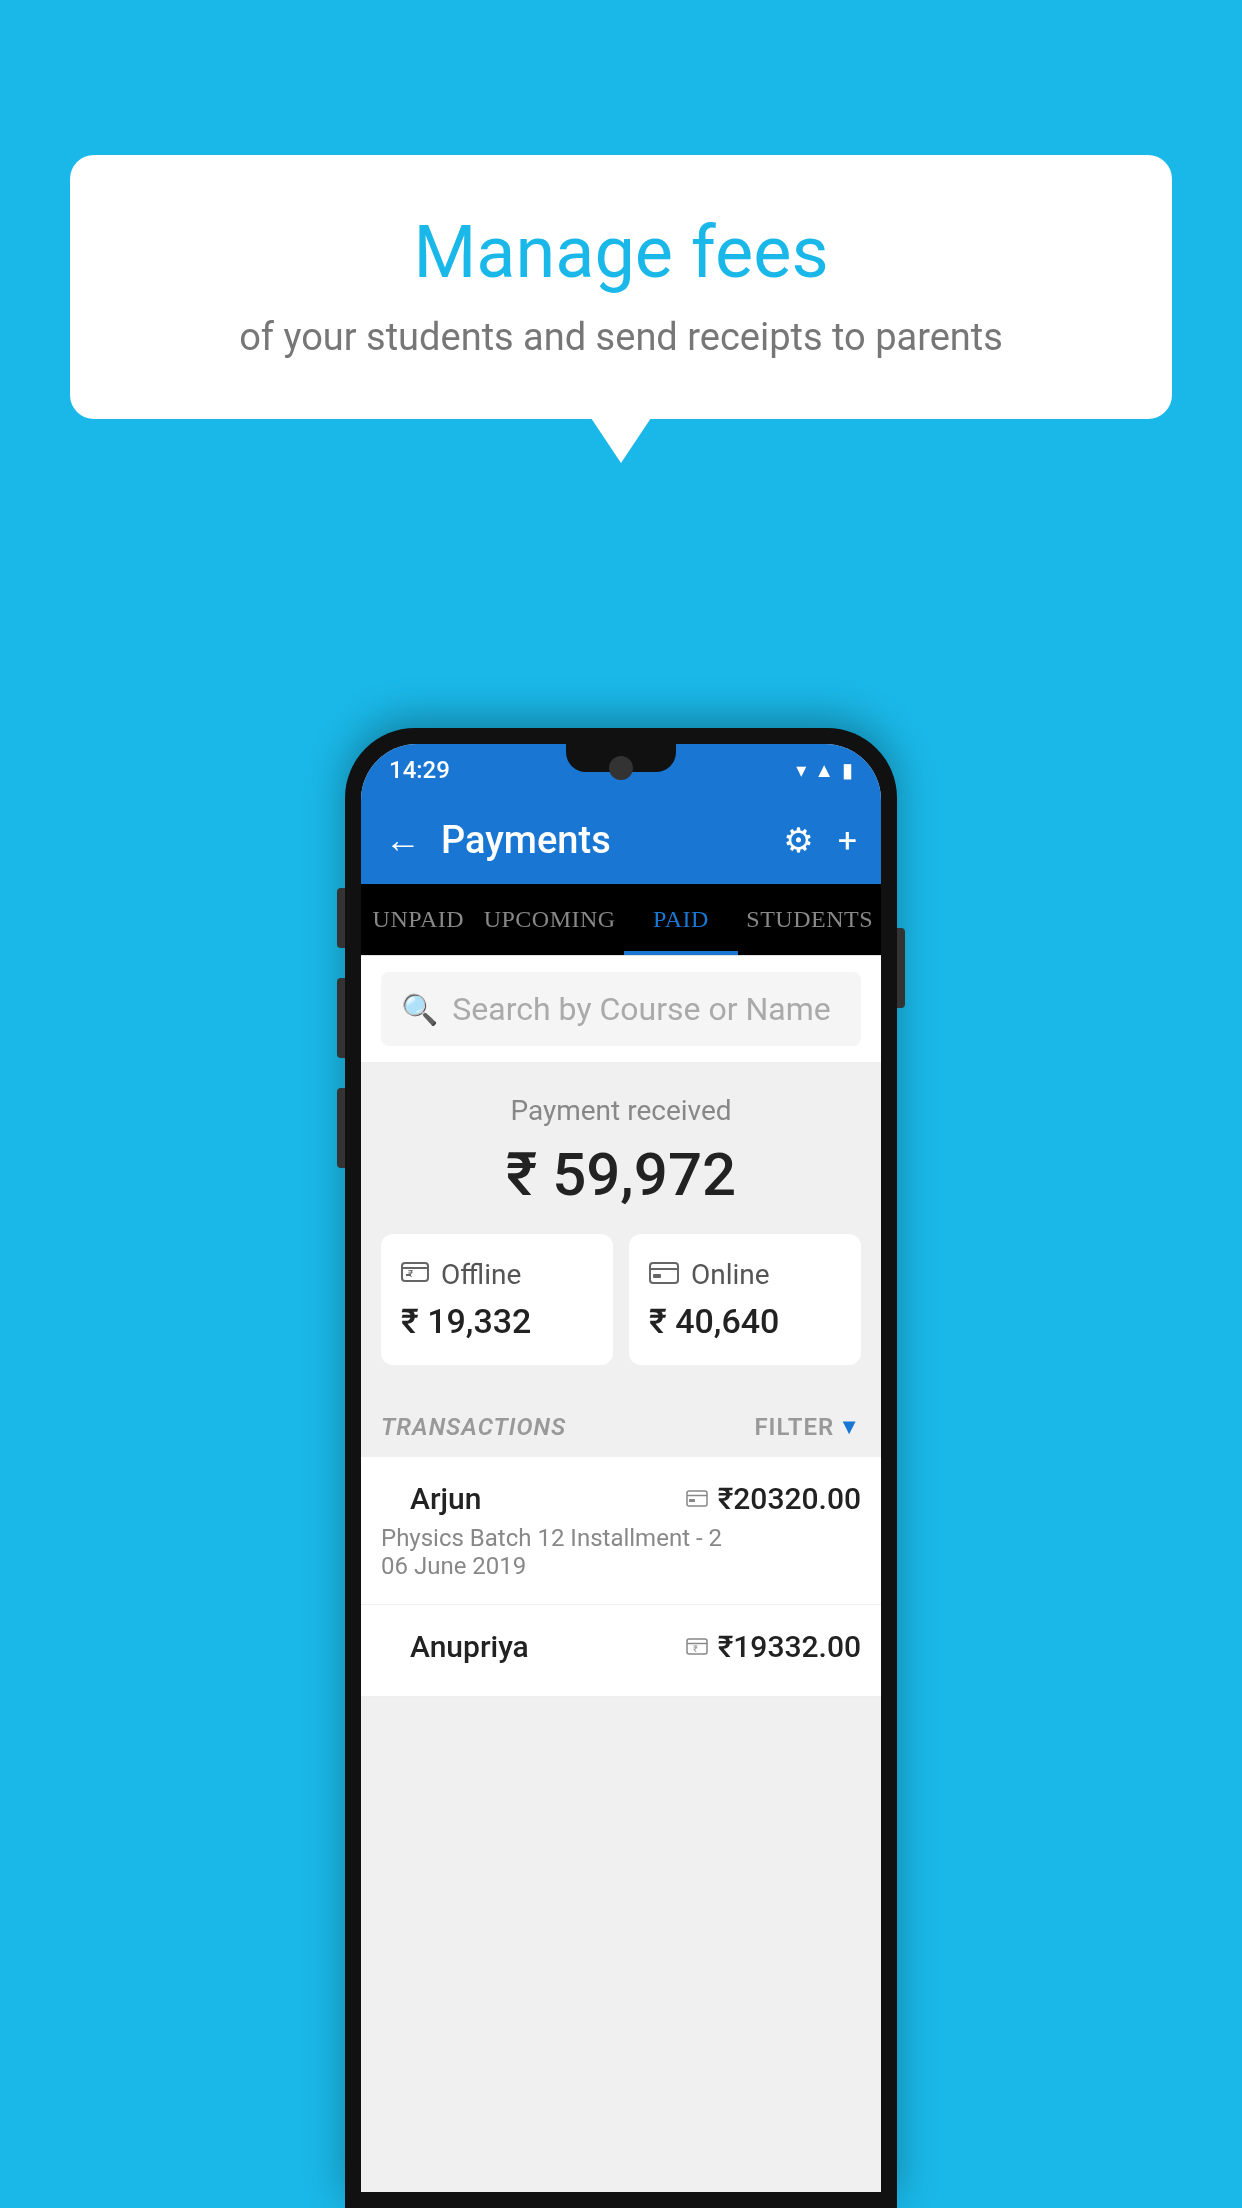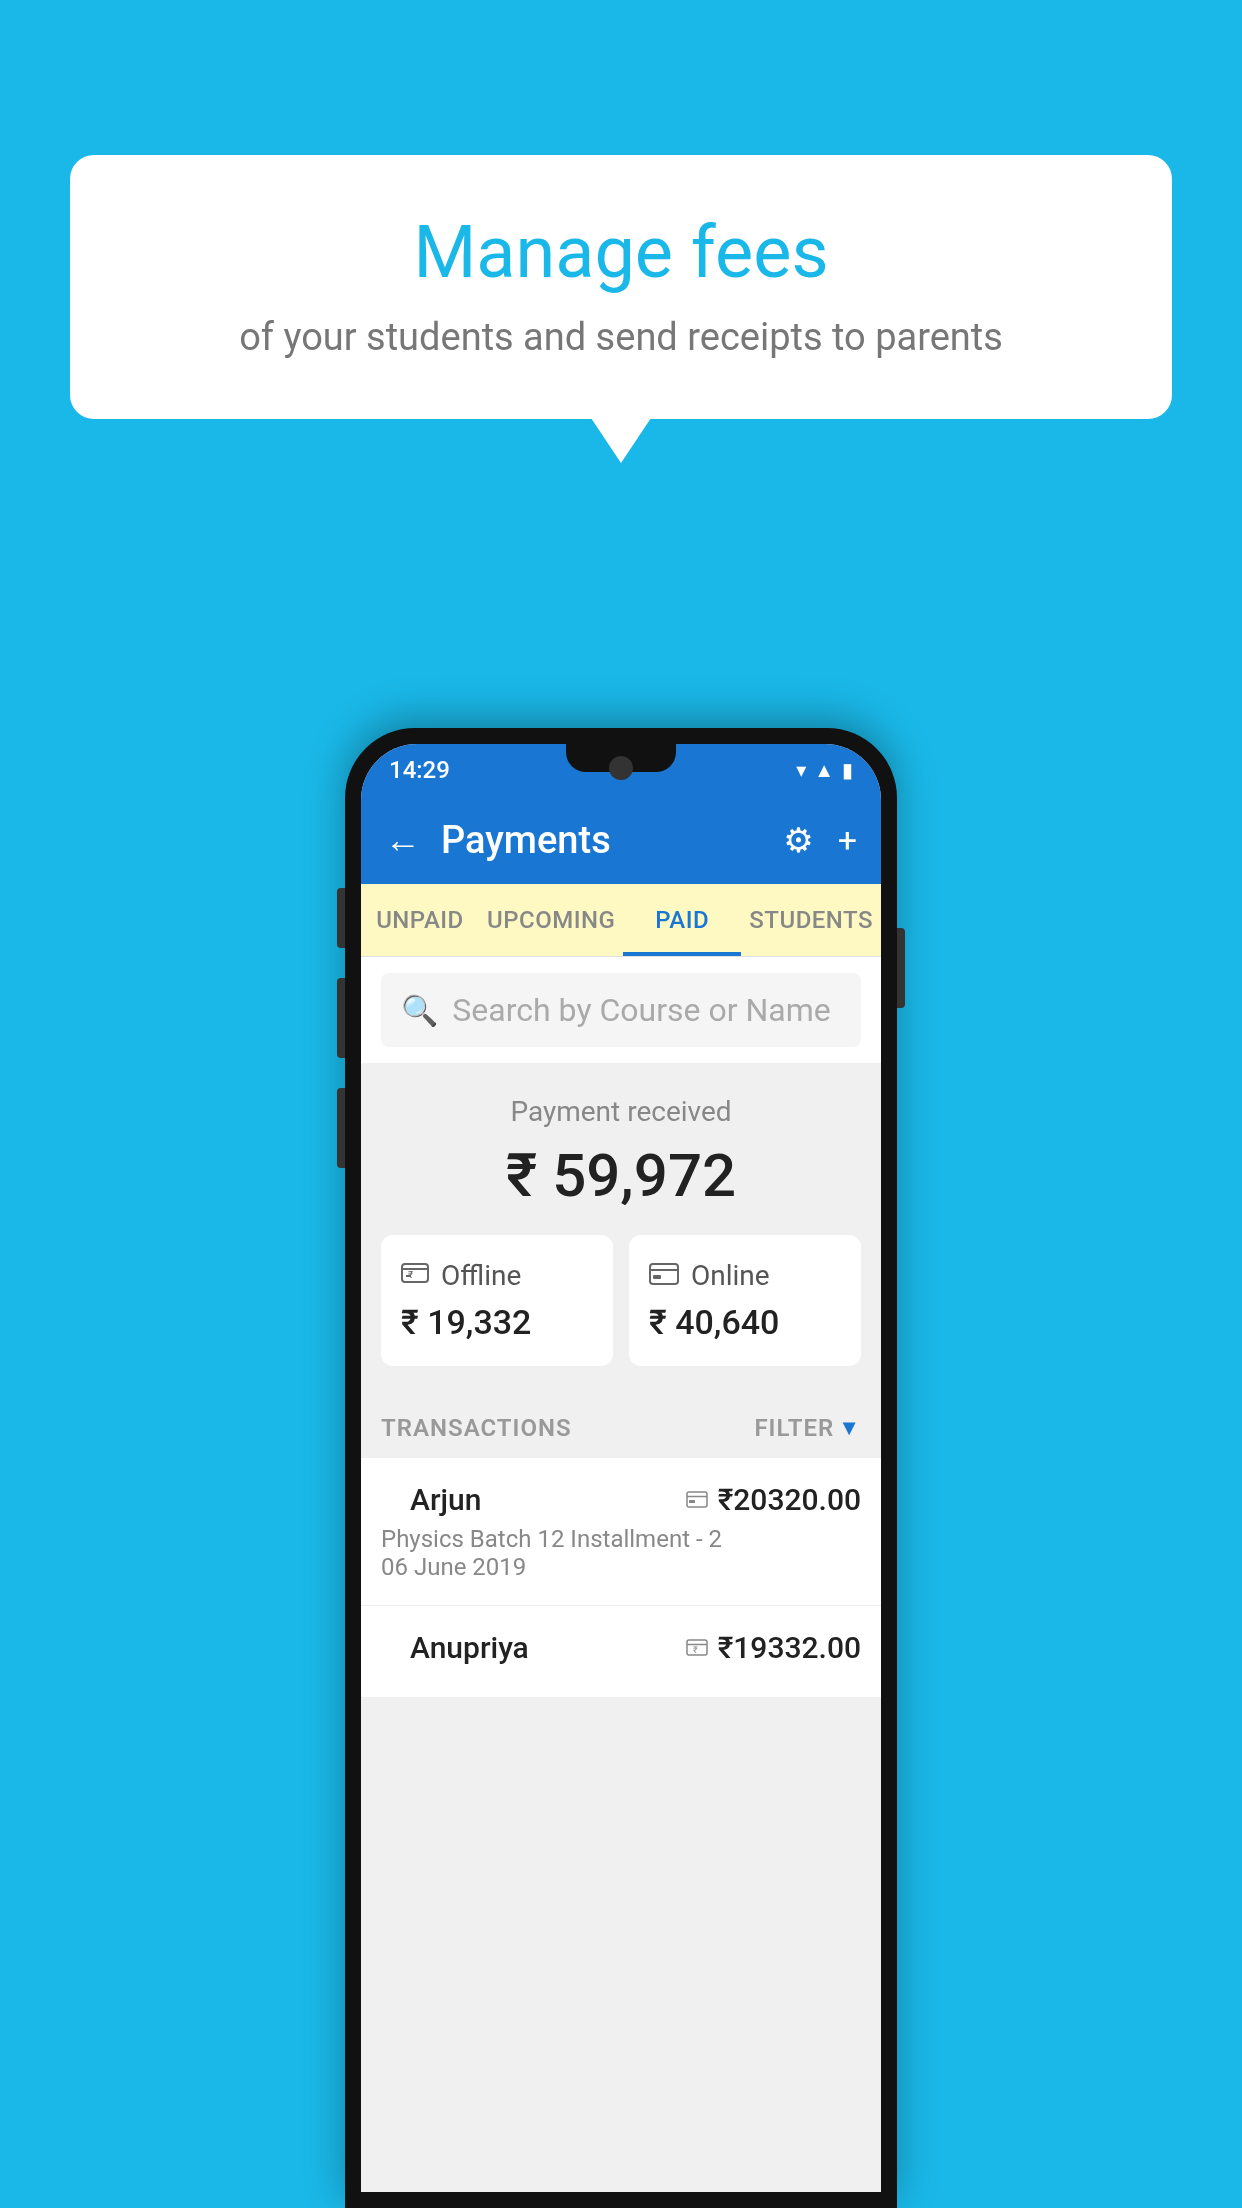--- a/index.html
+++ b/index.html
@@ -159,23 +159,24 @@
       gap: 24px;
     }
 
     .app-bar-icon {
       color: white;
       font-size: 34px;
     }
 
     
     .tabs-container {
-      background: #fef9c3;
+      background: #000000;
       display: flex;
       border-bottom: 1px solid #e0e0e0;
+      font-family: Liberation Serif, serif;
     }
 
     .tab {
       flex: 1;
       text-align: center;
       padding: 22px 8px;
       font-size: 24px;
       font-weight: 500;
       color: #888;
       letter-spacing: 0.5px;
@@ -285,20 +286,21 @@
       align-items: center;
       padding: 24px 20px 16px;
       background: #f0f0f0;
     }
 
     .transactions-label {
       font-size: 24px;
       font-weight: 600;
       color: #999;
       letter-spacing: 1px;
+      font-style: italic;
     }
 
     .filter-btn {
       display: flex;
       align-items: center;
       gap: 4px;
       font-size: 24px;
       font-weight: 600;
       color: #999;
       letter-spacing: 1px;

